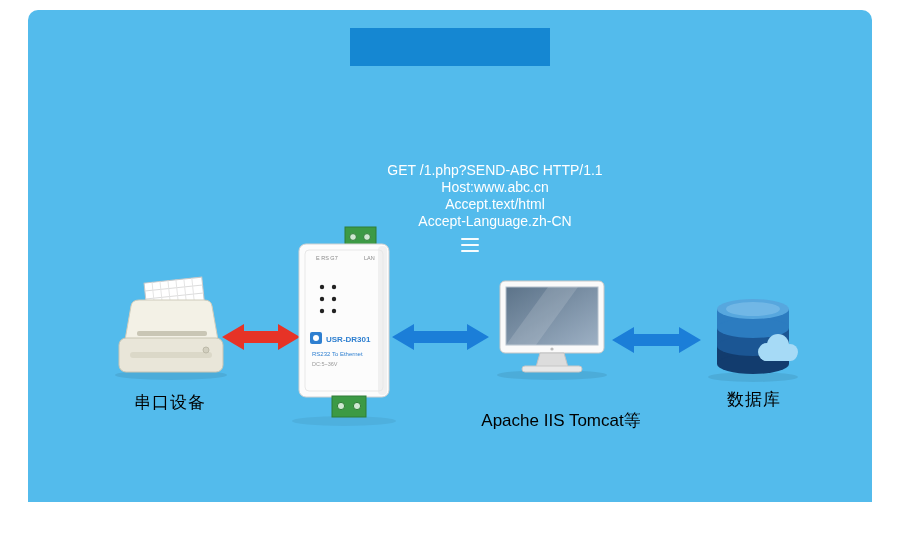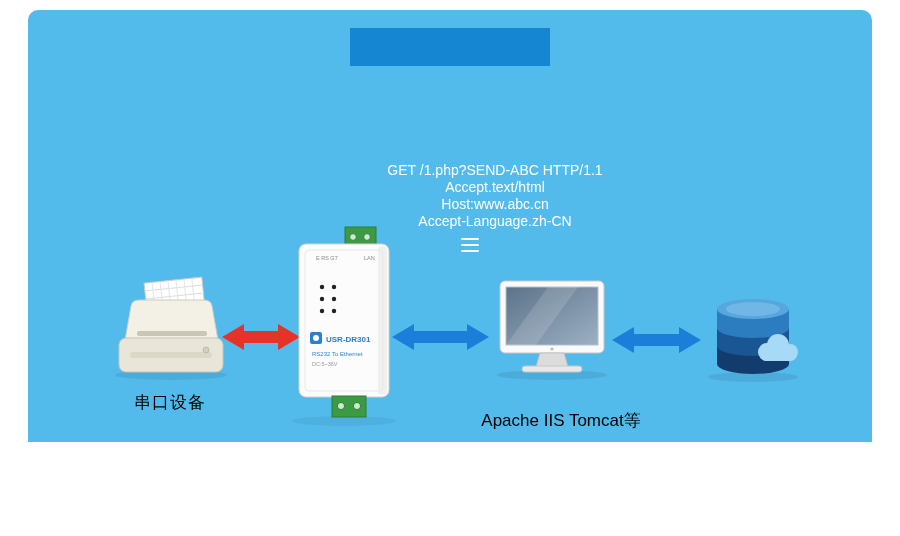--- a/index.html
+++ b/index.html
@@ -1,16 +1,16 @@
 <!DOCTYPE html>
 <html><head>
 <meta charset="utf-8">
 <style>
   html,body{margin:0;padding:0;background:#ffffff;}
-  .stage{position:relative;width:900px;height:442px;background:#ffffff;overflow:hidden;
+  .stage{position:relative;width:900px;height:502px;background:#ffffff;overflow:hidden;
          font-family:"Liberation Sans", sans-serif;}
   .blue-panel{position:absolute;left:28px;top:10px;width:844px;height:514px;
               background:#53bbec;border-radius:10px;}
   .top-tab{position:absolute;left:350px;top:28px;width:200px;height:38px;background:#1587d2;}
   .http-block{position:absolute;left:295px;top:162px;width:400px;text-align:center;
               color:#ffffff;font-size:14px;line-height:17px;}
   .http-line{white-space:nowrap;}
   .menu-icon{position:absolute;left:461px;top:238px;width:18px;}
   .menu-icon span{display:block;height:2px;background:rgba(255,255,255,.95);
                   margin-bottom:4px;border-radius:1px;}
@@ -26,22 +26,22 @@
 </head>
 <body>
 
 <div class="stage">
 
   <div class="blue-panel"></div>
   <div class="top-tab"></div>
 
   <div class="http-block">
     <div class="http-line">GET /1.php?SEND-ABC HTTP/1.1</div>
+    <div class="http-line">Host:www.abc.cn</div>
     <div class="http-line">Accept.text/html</div>
-    <div class="http-line">Host:www.abc.cn</div>
     <div class="http-line">Accept-Language.zh-CN</div>
   </div>
 
   <div class="menu-icon">
     <span></span>
       <span></span>
       <span></span>
   </div>
 
   <svg class="art" width="900" height="536" viewBox="0 0 900 536">
@@ -126,14 +126,15 @@
         <circle cx="767" cy="352" r="9"></circle>
         <circle cx="778" cy="345" r="11"></circle>
         <circle cx="790" cy="352" r="8"></circle>
         <rect x="760" y="348" width="37" height="13" rx="6.5"></rect>
       </g>
     </g>
   </svg>
 
   <div class="label" id="lbl-serial">串口设备</div>
   <div class="label" id="lbl-web-sub">Apache IIS Tomcat等</div>
+  <div class="label" id="lbl-db">数据库</div>
 
 </div>
 
 </body></html>

